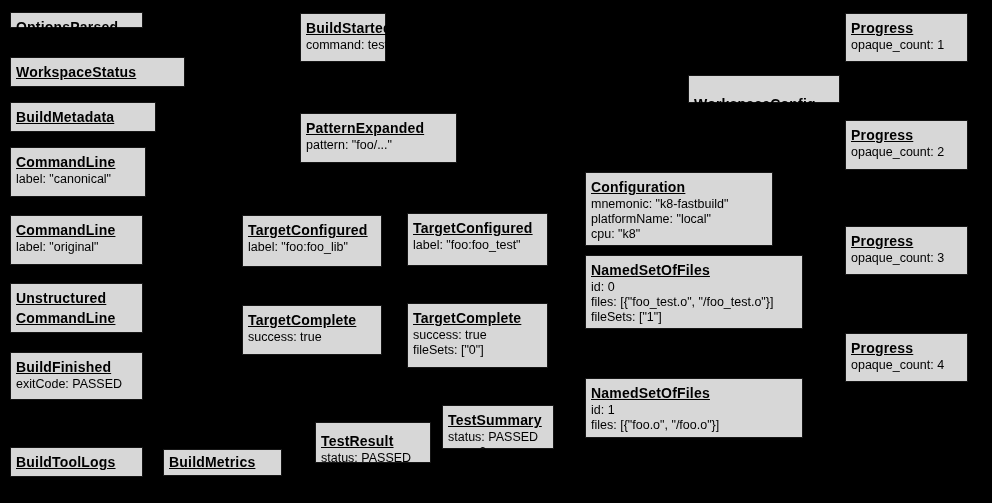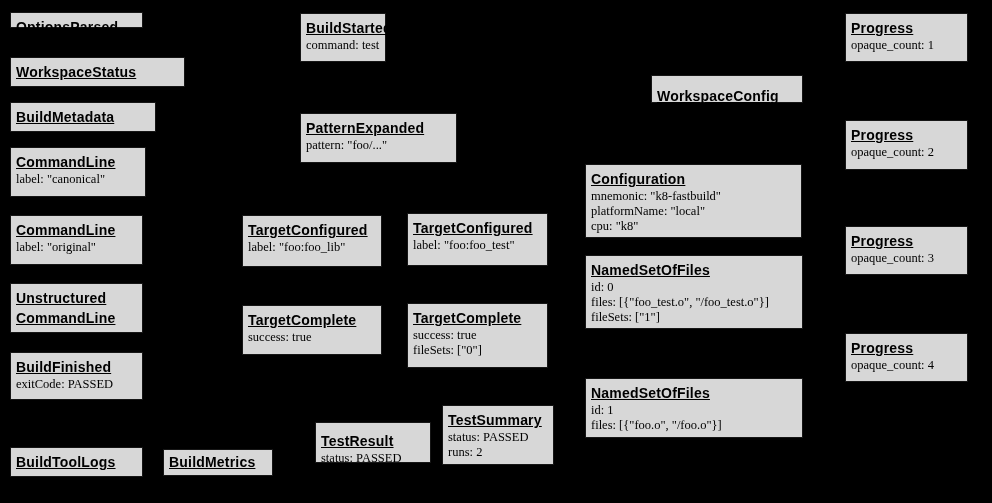--- a/index.html
+++ b/index.html
@@ -28,21 +28,20 @@
     font-weight: bold;
     text-decoration: underline;
     line-height: 20px;
     white-space: pre-line;
     letter-spacing: 0.2px;
   }
   .node-line {
     font-size: 12.5px;
     line-height: 15px;
     white-space: nowrap;
-    font-family: Liberation Serif, serif;
   }
 </style>
 </head>
 <body>
 
 <div class="canvas">
 
   <div class="node" style="left:10px;top:12px;width:133px;height:16px">
     <span class="node-title">OptionsParsed</span>
   </div>
@@ -72,21 +71,21 @@
 
   <div class="node" style="left:10px;top:352px;width:133px;height:48px">
     <span class="node-title">BuildFinished</span>
     <div class="node-line">exitCode: PASSED</div>
   </div>
 
   <div class="node" style="left:10px;top:447px;width:133px;height:30px">
     <span class="node-title">BuildToolLogs</span>
   </div>
 
-  <div class="node" style="left:163px;top:449px;width:110px;height:27px;padding-top:2px">
+  <div class="node" style="left:163px;top:449px;width:119px;height:27px;padding-top:2px">
     <span class="node-title">BuildMetrics</span>
   </div>
 
   <div class="node" style="left:300px;top:13px;width:86px;height:49px">
     <span class="node-title">BuildStarted</span>
     <div class="node-line">command: test</div>
   </div>
 
   <div class="node" style="left:300px;top:113px;width:157px;height:50px">
     <span class="node-title">PatternExpanded</span>
@@ -112,31 +111,31 @@
     <span class="node-title">TargetConfigured</span>
     <div class="node-line">label: "foo:foo_test"</div>
   </div>
 
   <div class="node" style="left:407px;top:303px;width:141px;height:65px">
     <span class="node-title">TargetComplete</span>
     <div class="node-line">success: true</div>
     <div class="node-line">fileSets: ["0"]</div>
   </div>
 
-  <div class="node" style="left:442px;top:405px;width:112px;height:60px">
+  <div class="node" style="left:442px;top:405px;width:112px;height:44px">
     <span class="node-title">TestSummary</span>
     <div class="node-line">status: PASSED</div>
     <div class="node-line">runs: 2</div>
   </div>
 
-  <div class="node" style="left:651px;top:75px;width:152px;height:28px;padding-top:10px">
+  <div class="node" style="left:688px;top:75px;width:152px;height:28px;padding-top:18px">
     <span class="node-title">WorkspaceConfig</span>
   </div>
 
-  <div class="node" style="left:585px;top:164px;width:217px;height:74px">
+  <div class="node" style="left:585px;top:172px;width:188px;height:74px">
     <span class="node-title">Configuration</span>
     <div class="node-line">mnemonic: "k8-fastbuild"</div>
     <div class="node-line">platformName: "local"</div>
     <div class="node-line">cpu: "k8"</div>
   </div>
 
   <div class="node" style="left:585px;top:255px;width:218px;height:74px">
     <span class="node-title">NamedSetOfFiles</span>
     <div class="node-line">id: 0</div>
     <div class="node-line">files: [{"foo_test.o", "/foo_test.o"}]</div>

